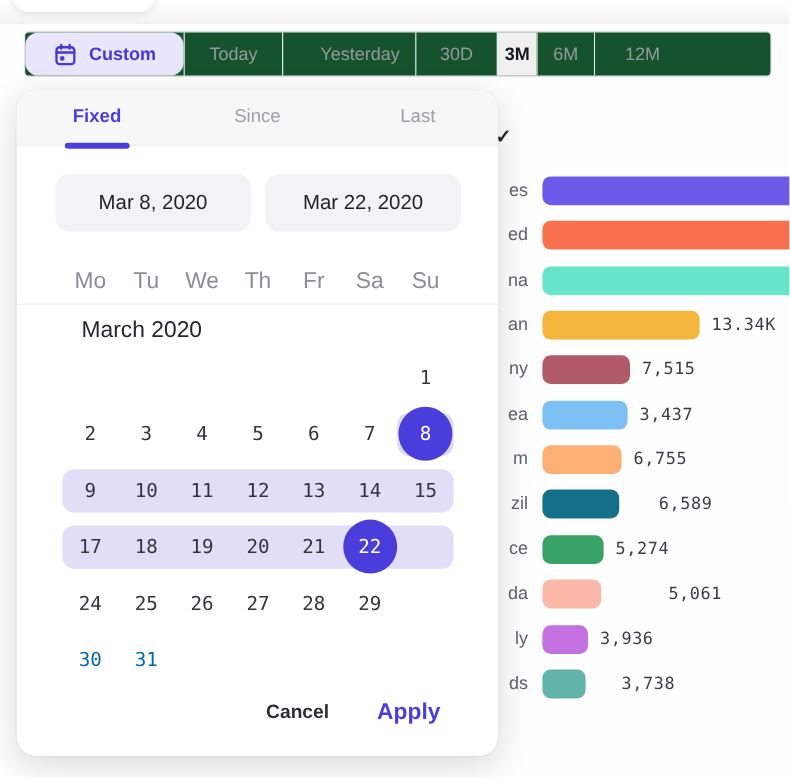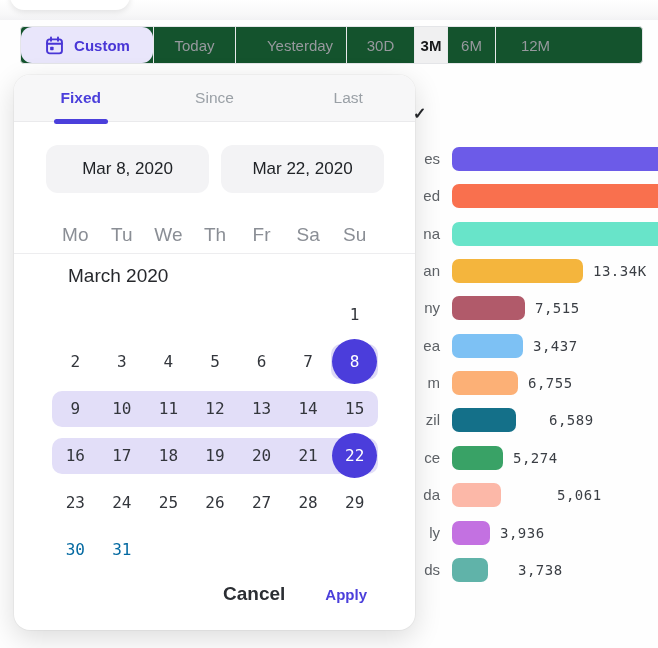--- a/index.html
+++ b/index.html
@@ -58,22 +58,22 @@
   .cap{position:absolute;top:5.5px;width:46.57px;height:36px;border-radius:10px;background:#dedaf6;}
   .cells{position:absolute;left:0;top:0;width:326px;height:47px;display:flex;}
   .day{width:46.57px;height:47px;display:flex;align-items:center;justify-content:center;
     font-family:"DejaVu Sans Mono",monospace;font-size:16px;color:#33363c;cursor:pointer;position:relative;}
   .day.empty{cursor:default;}
   .day.disabled{color:#0369a1;cursor:default;}
   .day.selected span{display:flex;align-items:center;justify-content:center;width:45px;height:45px;
     border-radius:50%;background:#4b3ddb;color:#ffffff;}
   .footer{position:absolute;left:0;top:508px;width:100%;display:flex;justify-content:flex-end;
     align-items:center;gap:40px;padding-right:48px;}
-  .cancel-btn{font-size:19px;font-weight:700;color:#2b2e33;cursor:pointer;}
-  .apply-btn{font-size:15px;font-weight:700;color:#4b3fdb;cursor:pointer;}
+  .cancel-btn{font-size:16px;font-weight:700;color:#2b2e33;cursor:pointer;}
+  .apply-btn{font-size:19px;font-weight:700;color:#4b3fdb;cursor:pointer;}
 </style>
 </head>
 <body>
 
 <div class="stage">
 
   <div class="top-strip">
     <div class="corner-card"></div>
   </div>
 
@@ -225,23 +225,20 @@
             </div>
             <div class="day">
               <span>15</span>
             </div>
           </div>
         </div>
         <div class="week">
           <div class="band"></div>
           <div class="cells">
             <div class="day">
-              <span>16</span>
-            </div>
-            <div class="day">
               <span>17</span>
             </div>
             <div class="day">
               <span>18</span>
             </div>
             <div class="day">
               <span>19</span>
             </div>
             <div class="day">
               <span>20</span>
@@ -249,23 +246,20 @@
             <div class="day">
               <span>21</span>
             </div>
             <div class="day selected">
               <span>22</span>
             </div>
           </div>
         </div>
         <div class="week">
           <div class="cells">
-            <div class="day">
-              <span>23</span>
-            </div>
             <div class="day">
               <span>24</span>
             </div>
             <div class="day">
               <span>25</span>
             </div>
             <div class="day">
               <span>26</span>
             </div>
             <div class="day">

